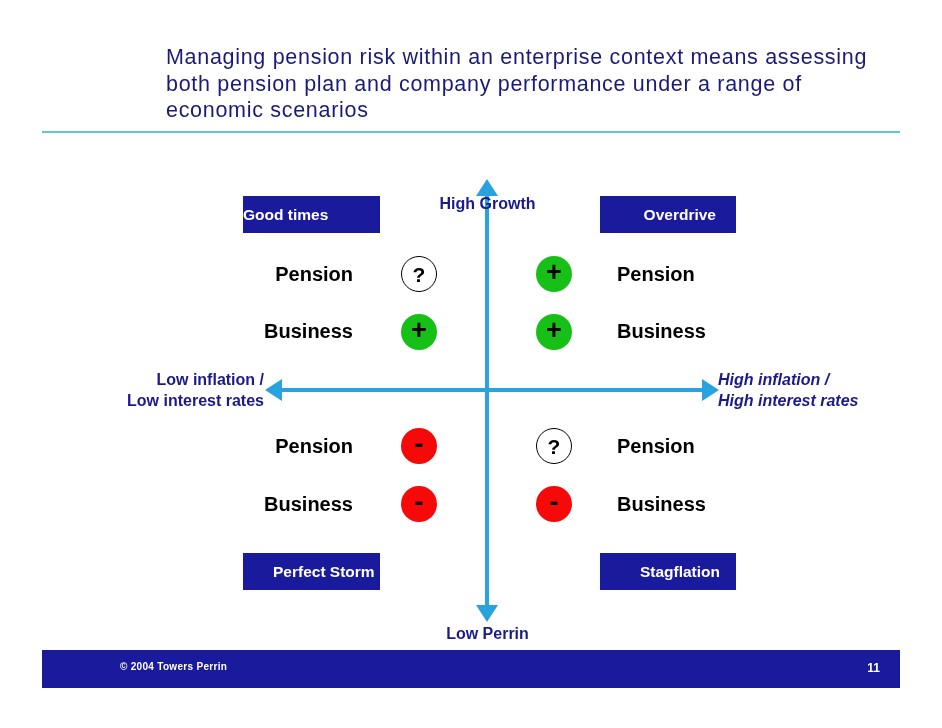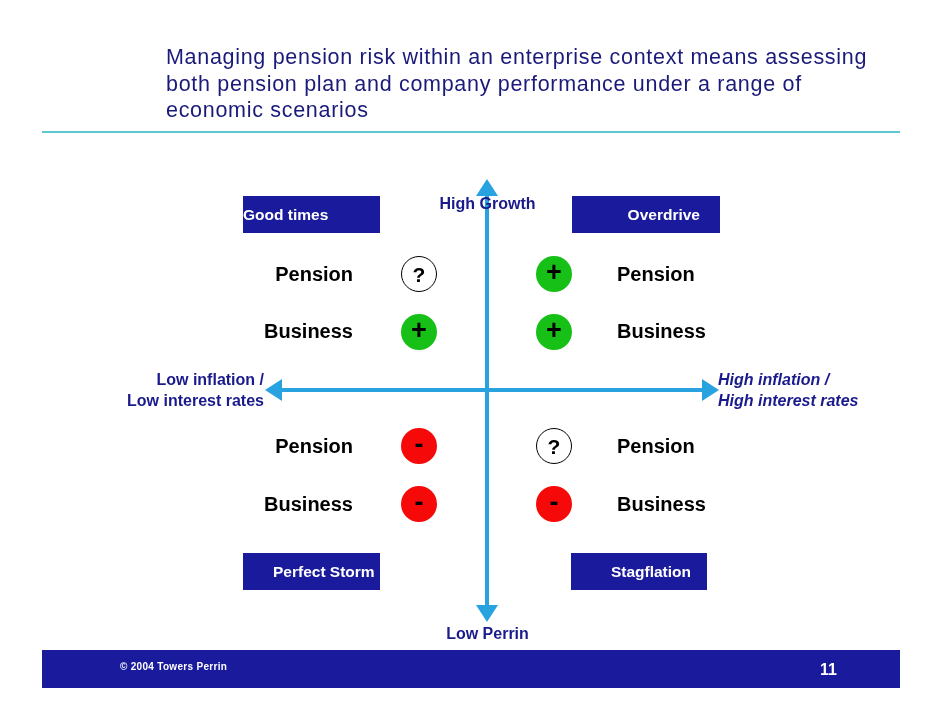--- a/index.html
+++ b/index.html
@@ -143,31 +143,31 @@
     display: flex;
     align-items: center;
     height: 37px;
   }
   #box-good-times {
     left: 243px; top: 196px; width: 137px;
     justify-content: flex-start; 
     box-sizing: border-box;
   }
   #box-overdrive {
-    left: 572px; top: 196px; width: 148px;
+    left: 600px; top: 196px; width: 136px;
     justify-content: flex-end; padding-right: 20px;
     box-sizing: border-box;
   }
   #box-perfect-storm {
     left: 243px; top: 553px; width: 137px;
     justify-content: flex-start; padding-left: 30px;
     box-sizing: border-box;
   }
   #box-stagflation {
-    left: 571px; top: 553px; width: 136px;
+    left: 600px; top: 553px; width: 136px;
     justify-content: flex-end; padding-right: 16px;
     box-sizing: border-box;
   }
 
   
   .row-label {
     position: absolute;
     color: #000000;
     font-weight: bold;
     font-size: 20px;
@@ -231,23 +231,23 @@
     color: #ffffff;
     font-size: 10px;
     font-weight: bold;
     letter-spacing: 0.3px;
   }
   #footer-pagenum {
     position: absolute;
     left: 820px;
     top: 661px;
     width: 60px;
-    text-align: left;
+    text-align: right;
     color: #ffffff;
-    font-size: 16px;
+    font-size: 12px;
     font-weight: bold;
   }
 </style>
 </head>
 <body>
 
 <div id="slide">
 
   <div id="slide-title">Managing pension risk within an enterprise context means assessing both pension plan and company performance under a range of economic scenarios</div>
   <div id="title-rule"></div>

